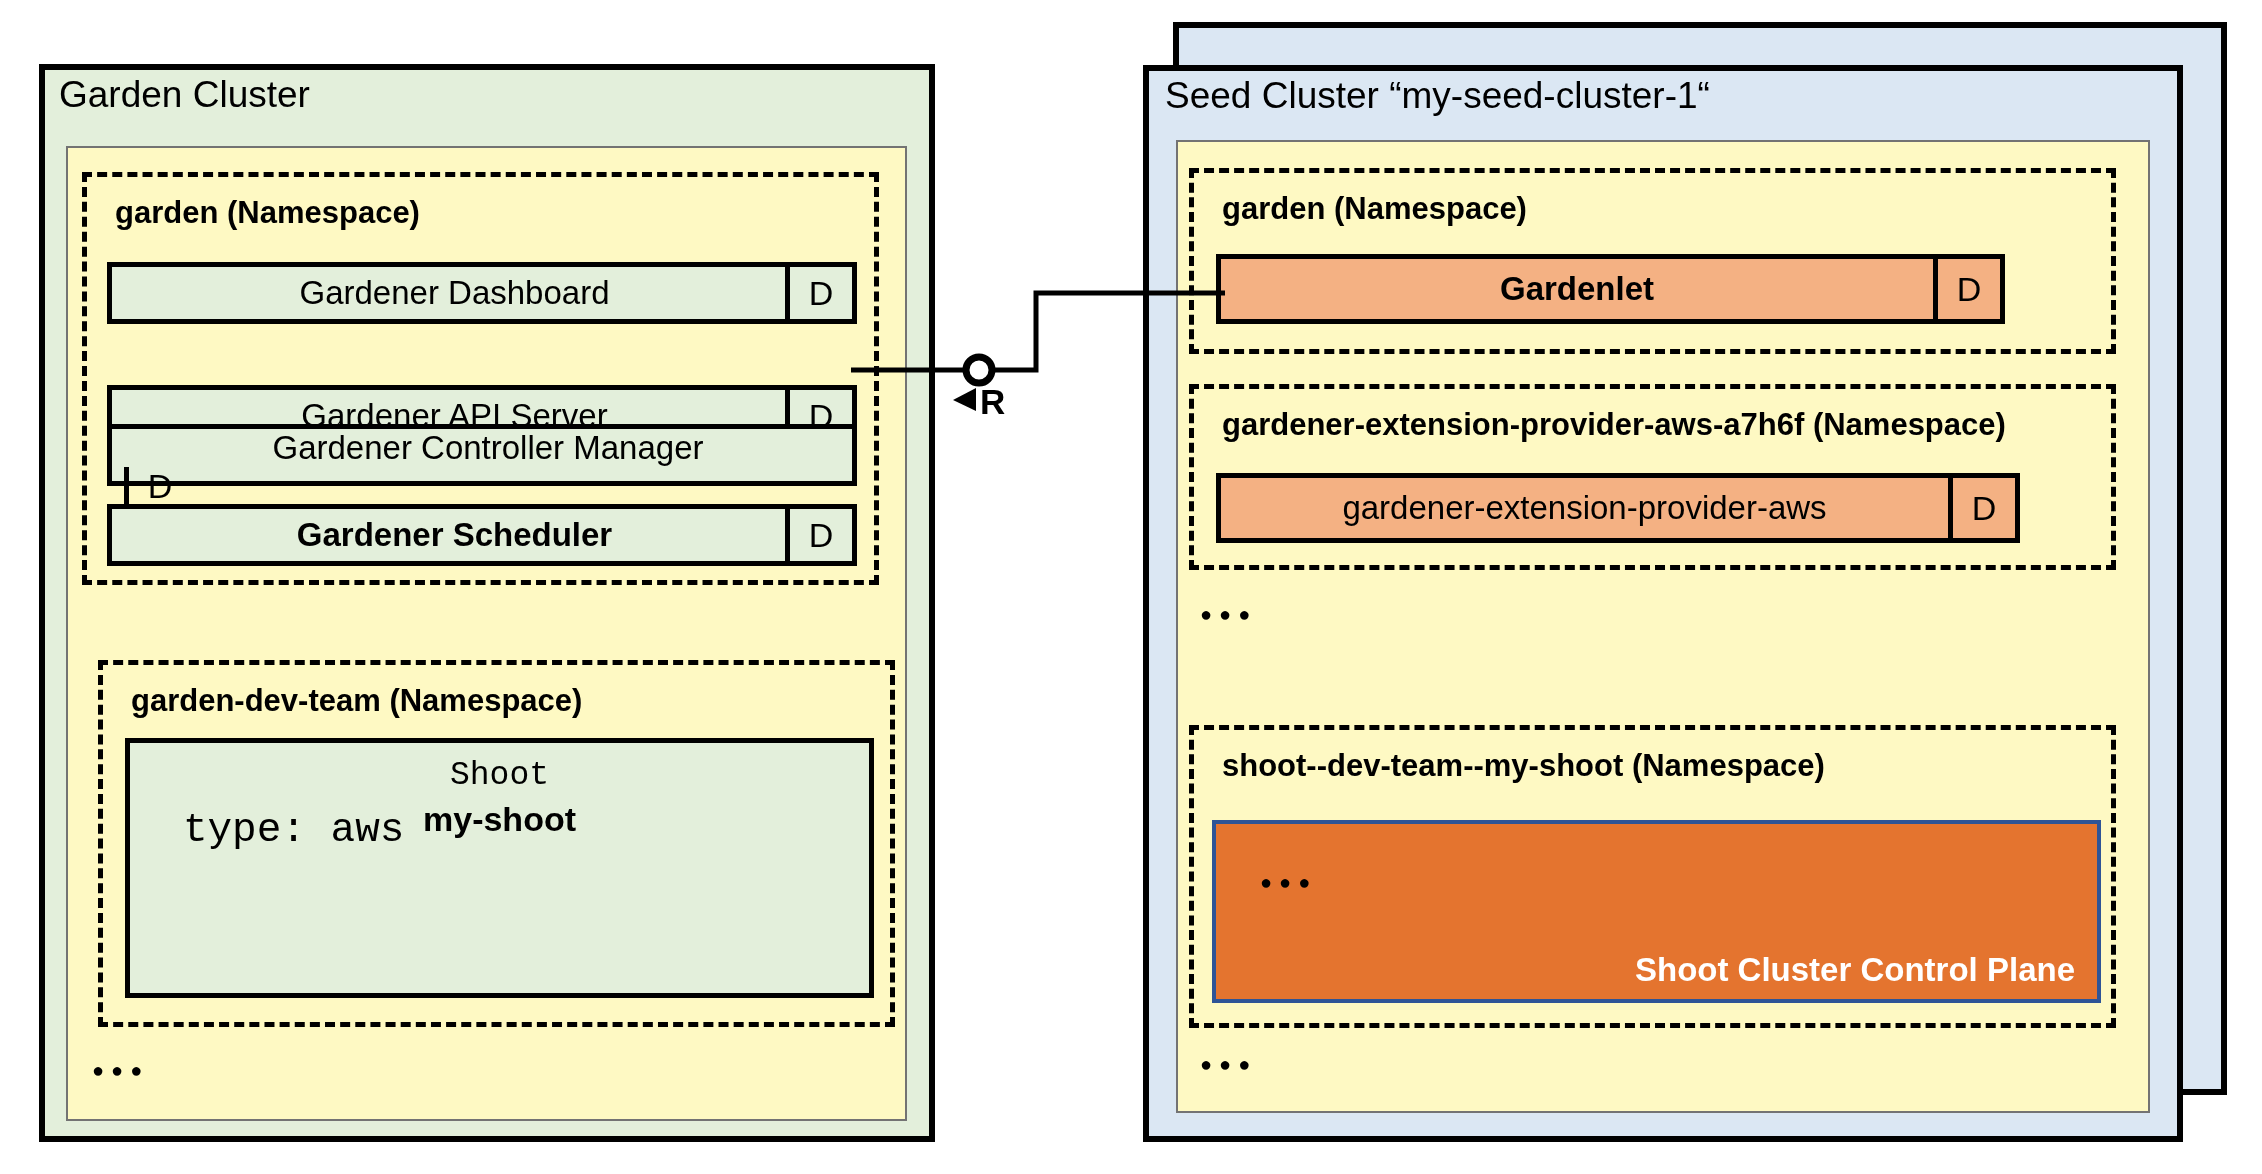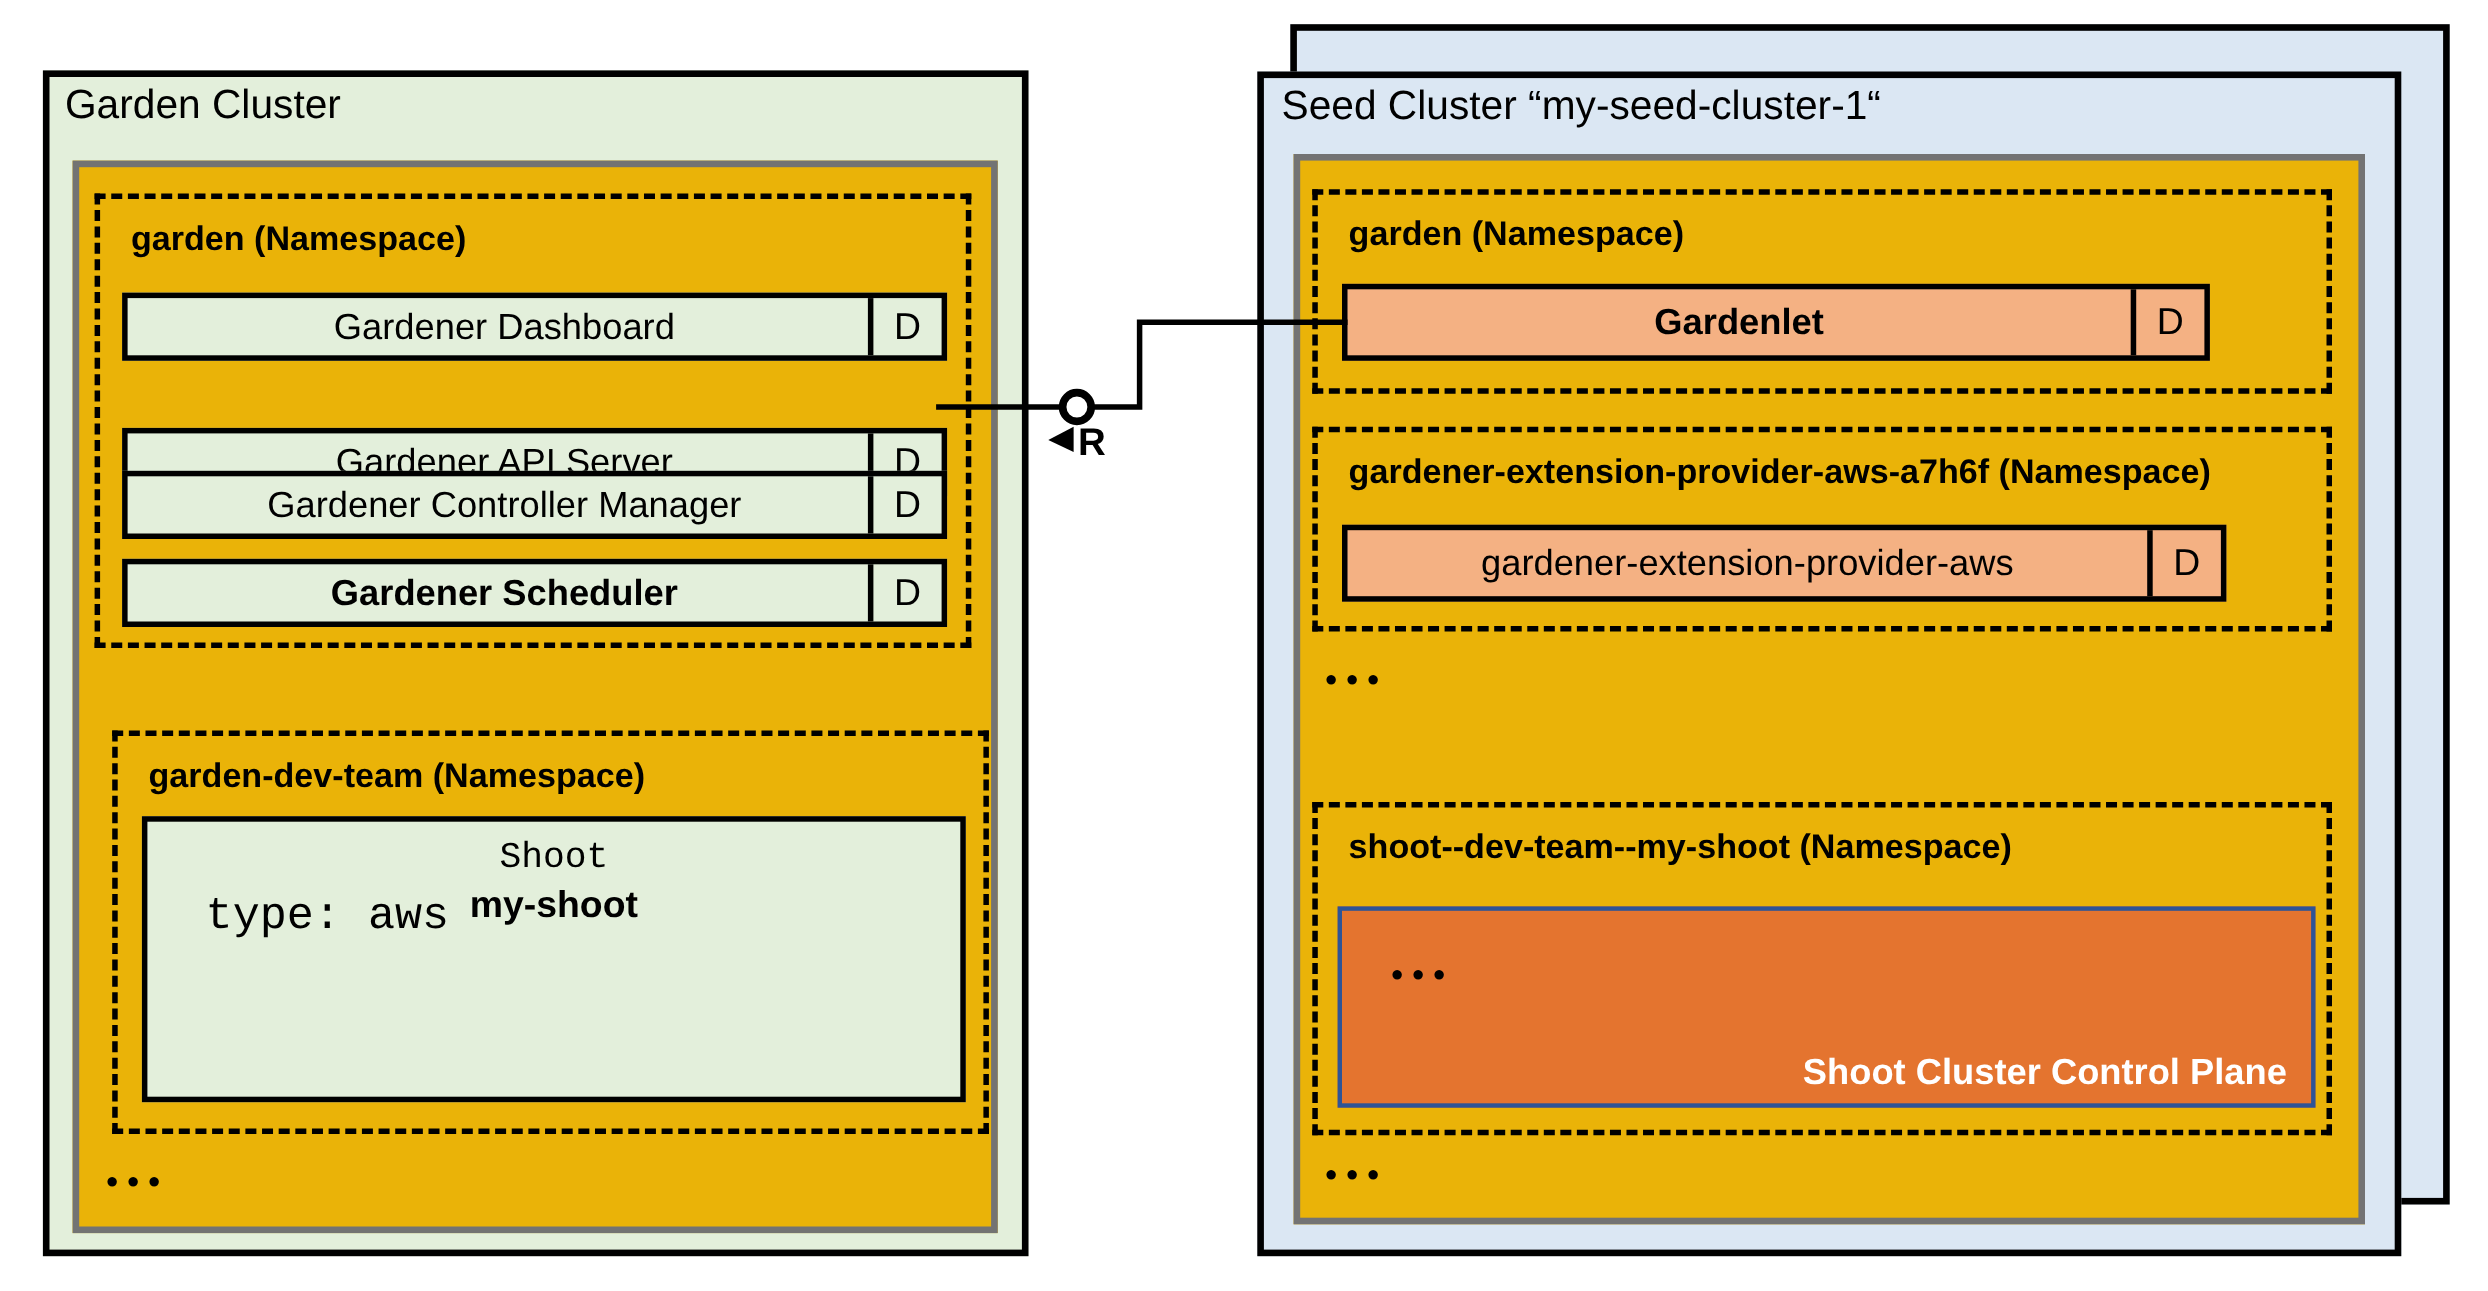--- a/index.html
+++ b/index.html
@@ -8,21 +8,21 @@
 
   .abs{position:absolute;box-sizing:border-box;}
 
   
   .cluster{border:6px solid #000;}
   .cluster-green{background:#e3efdb;}
   .cluster-blue{background:#dbe7f3;}
   .cluster-title{position:absolute;font-size:37px;font-weight:400;white-space:nowrap;}
 
   
-  .graybox{border:6px solid #737373;background:#eab308;}
+  .graybox{border:2px solid #737373;background:#fef9c3;}
 
   
   .ns{border:5px dashed #000;}
   .ns-label{position:absolute;font-weight:700;font-size:31px;white-space:nowrap;}
 
   
   .comp{border:5px solid #000;display:flex;align-items:stretch;}
   .comp-green{background:#e3efdb;padding-left:12px;}
   .comp-orange{background:#f4b183;}
   .comp-name{flex:1;display:flex;align-items:center;justify-content:center;
@@ -67,21 +67,21 @@
         <div class="abs comp comp-green" style="left:20px;top:85px;width:750px;height:62px;">
           <div class="comp-name">Gardener Dashboard</div>
           <div class="comp-badge">D</div>
         </div>
 
         <div class="abs comp comp-green" style="left:20px;top:165px;width:750px;height:62px;margin-top:43px;">
           <div class="comp-name">Gardener API Server</div>
           <div class="comp-badge">D</div>
         </div>
 
-        <div class="abs comp comp-green" style="left:20px;top:247px;width:750px;height:62px;">
+        <div class="abs comp comp-green" style="left:20px;top:247px;width:750px;height:62px;flex-direction:column;">
           <div class="comp-name">Gardener Controller Manager</div>
           <div class="comp-badge">D</div>
         </div>
 
         <div class="abs comp comp-green" style="left:20px;top:327px;width:750px;height:62px;">
           <div class="comp-name bold">Gardener Scheduler</div>
           <div class="comp-badge">D</div>
         </div>
       </div>
 

